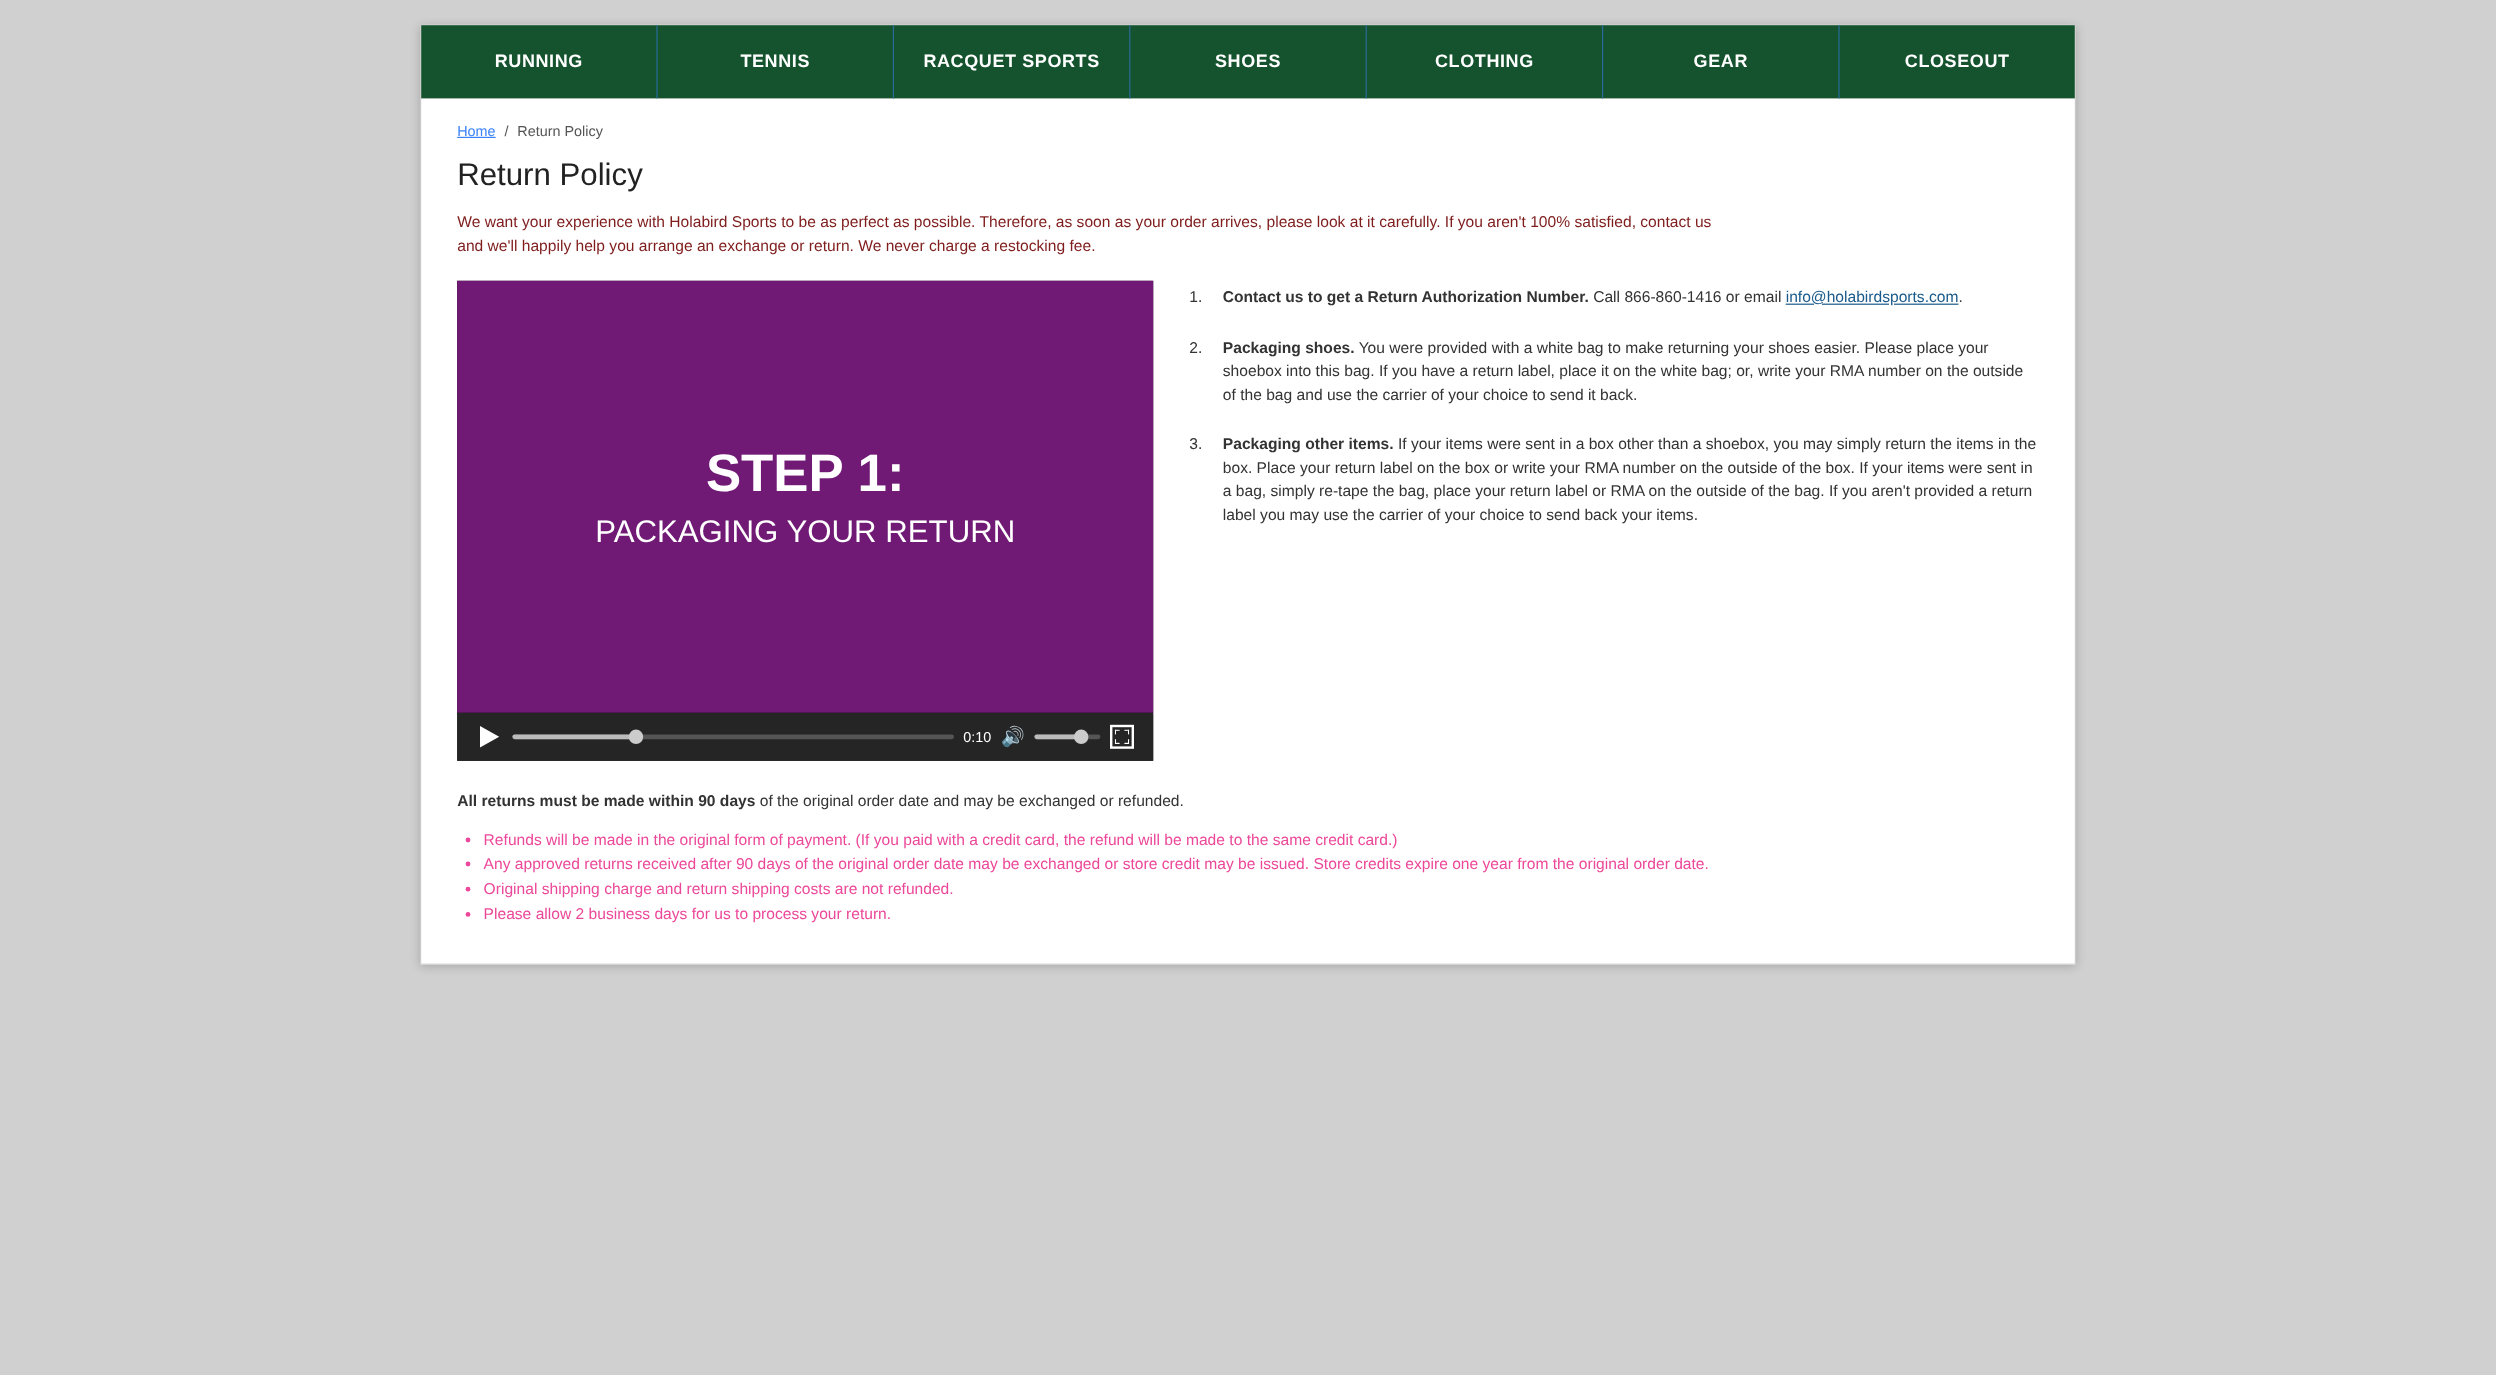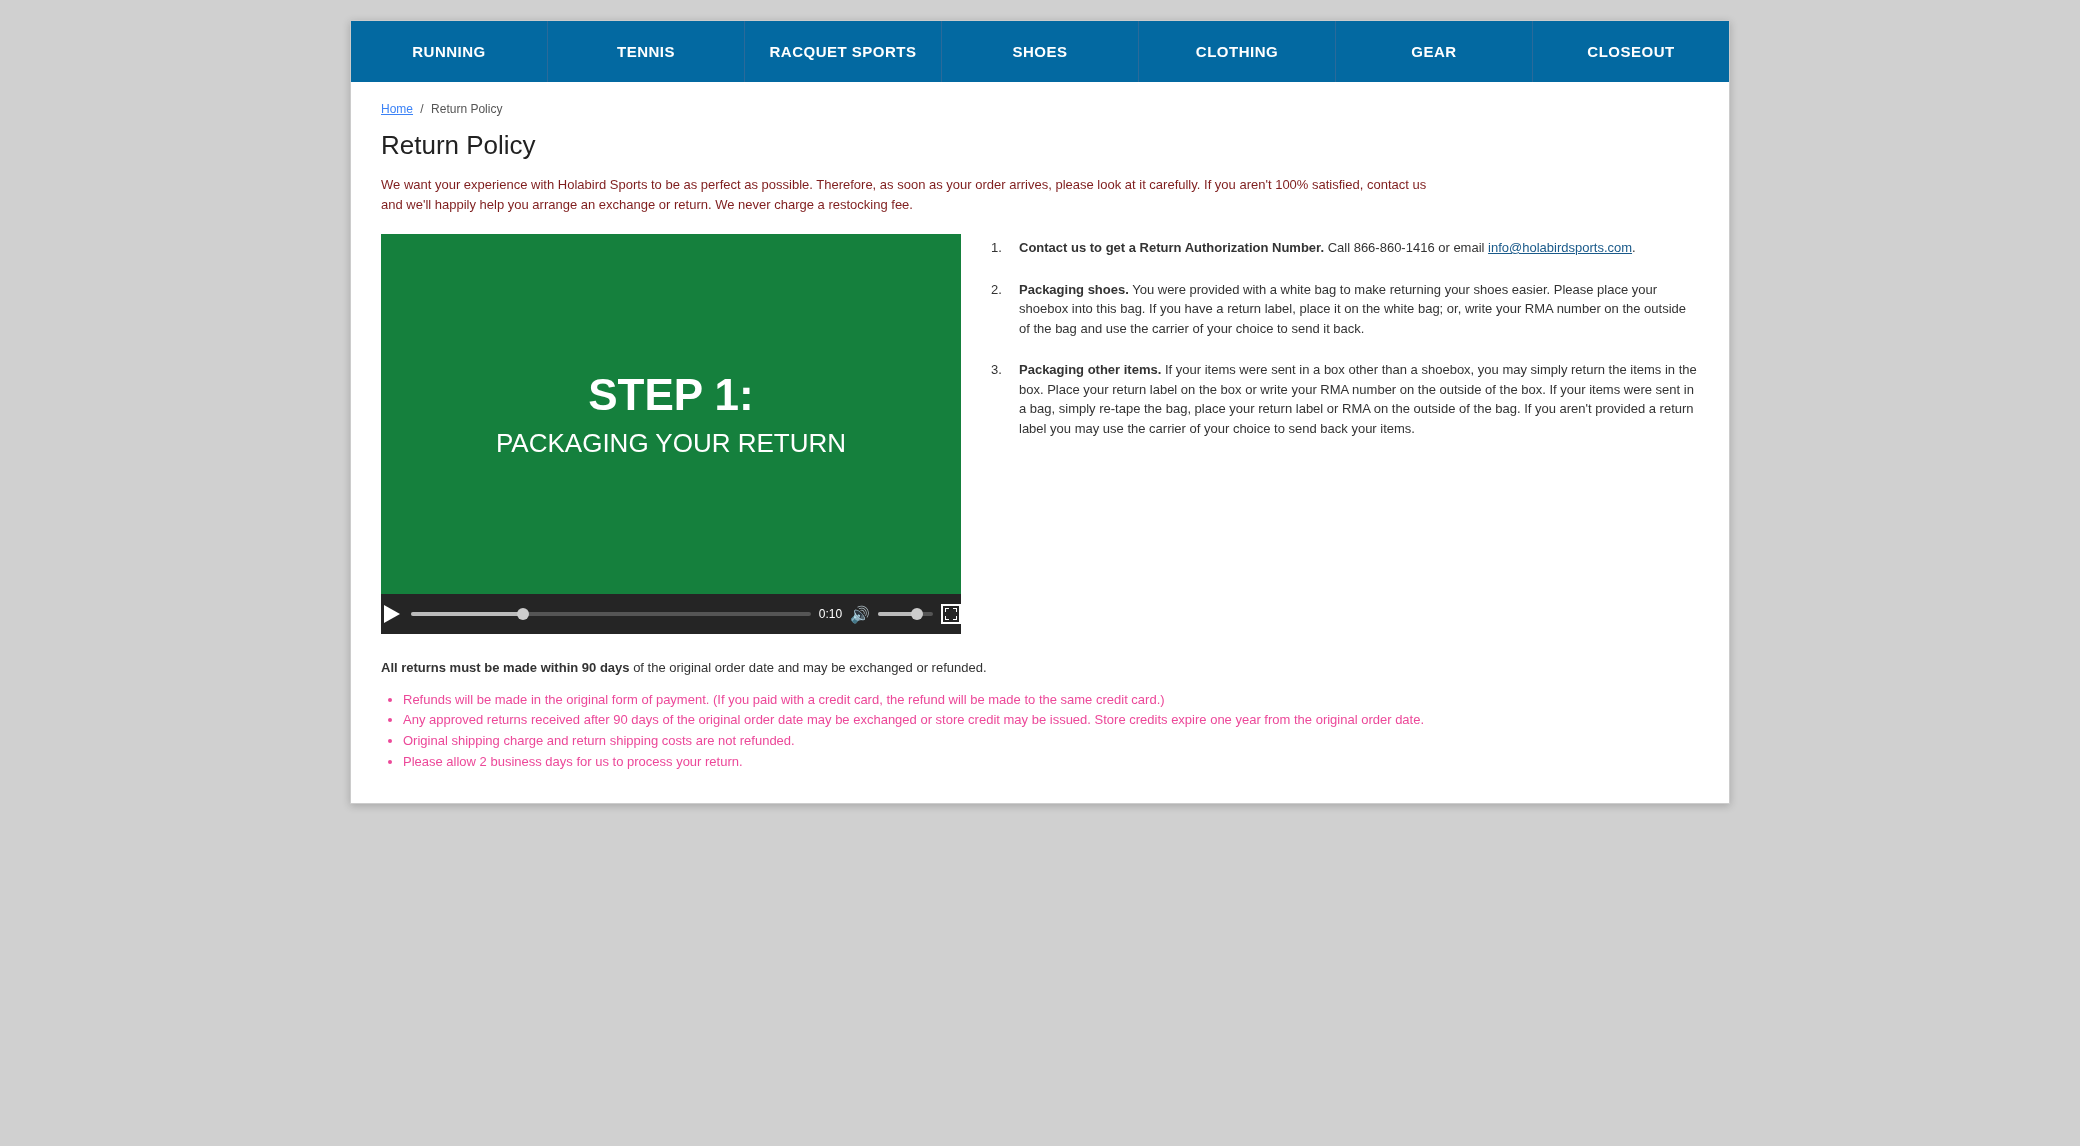--- a/index.html
+++ b/index.html
@@ -16,21 +16,21 @@
     }
     .page-wrapper {
       background: #fff;
       width: 1380px;
       max-width: 100%;
       border: 1px solid #ccc;
       box-shadow: 0 2px 8px rgba(0,0,0,0.2);
     }
     
     .nav-bar {
-      background: #0369a1;
+      background: #14532d;
       display: flex;
       width: 100%;
     }
     .nav-item {
       flex: 1;
       color: #fff;
       font-weight: bold;
       font-size: 15px;
       text-align: center;
       padding: 22px 10px;
@@ -90,21 +90,21 @@
     
     .video-container {
       flex: 0 0 580px;
       background: #000;
       position: relative;
       border: none;
     }
     .video-screen {
       width: 580px;
       height: 360px;
-      background: #15803d;
+      background: #701a75;
       display: flex;
       align-items: center;
       justify-content: center;
     }
     .video-text {
       color: #fff;
       text-align: center;
       line-height: 1.2;
     }
     .video-step {
@@ -115,21 +115,21 @@
     }
     .video-subtitle {
       font-size: 26px;
       font-weight: 400;
       display: block;
     }
     .video-controls {
       background: rgba(40,40,40,0.92);
       display: flex;
       align-items: center;
-      padding: 6px 0;
+      padding: 6px 16px;
       gap: 8px;
       height: 40px;
     }
     .play-btn {
       width: 22px;
       height: 22px;
       cursor: pointer;
       display: flex;
       align-items: center;
       justify-content: center;

